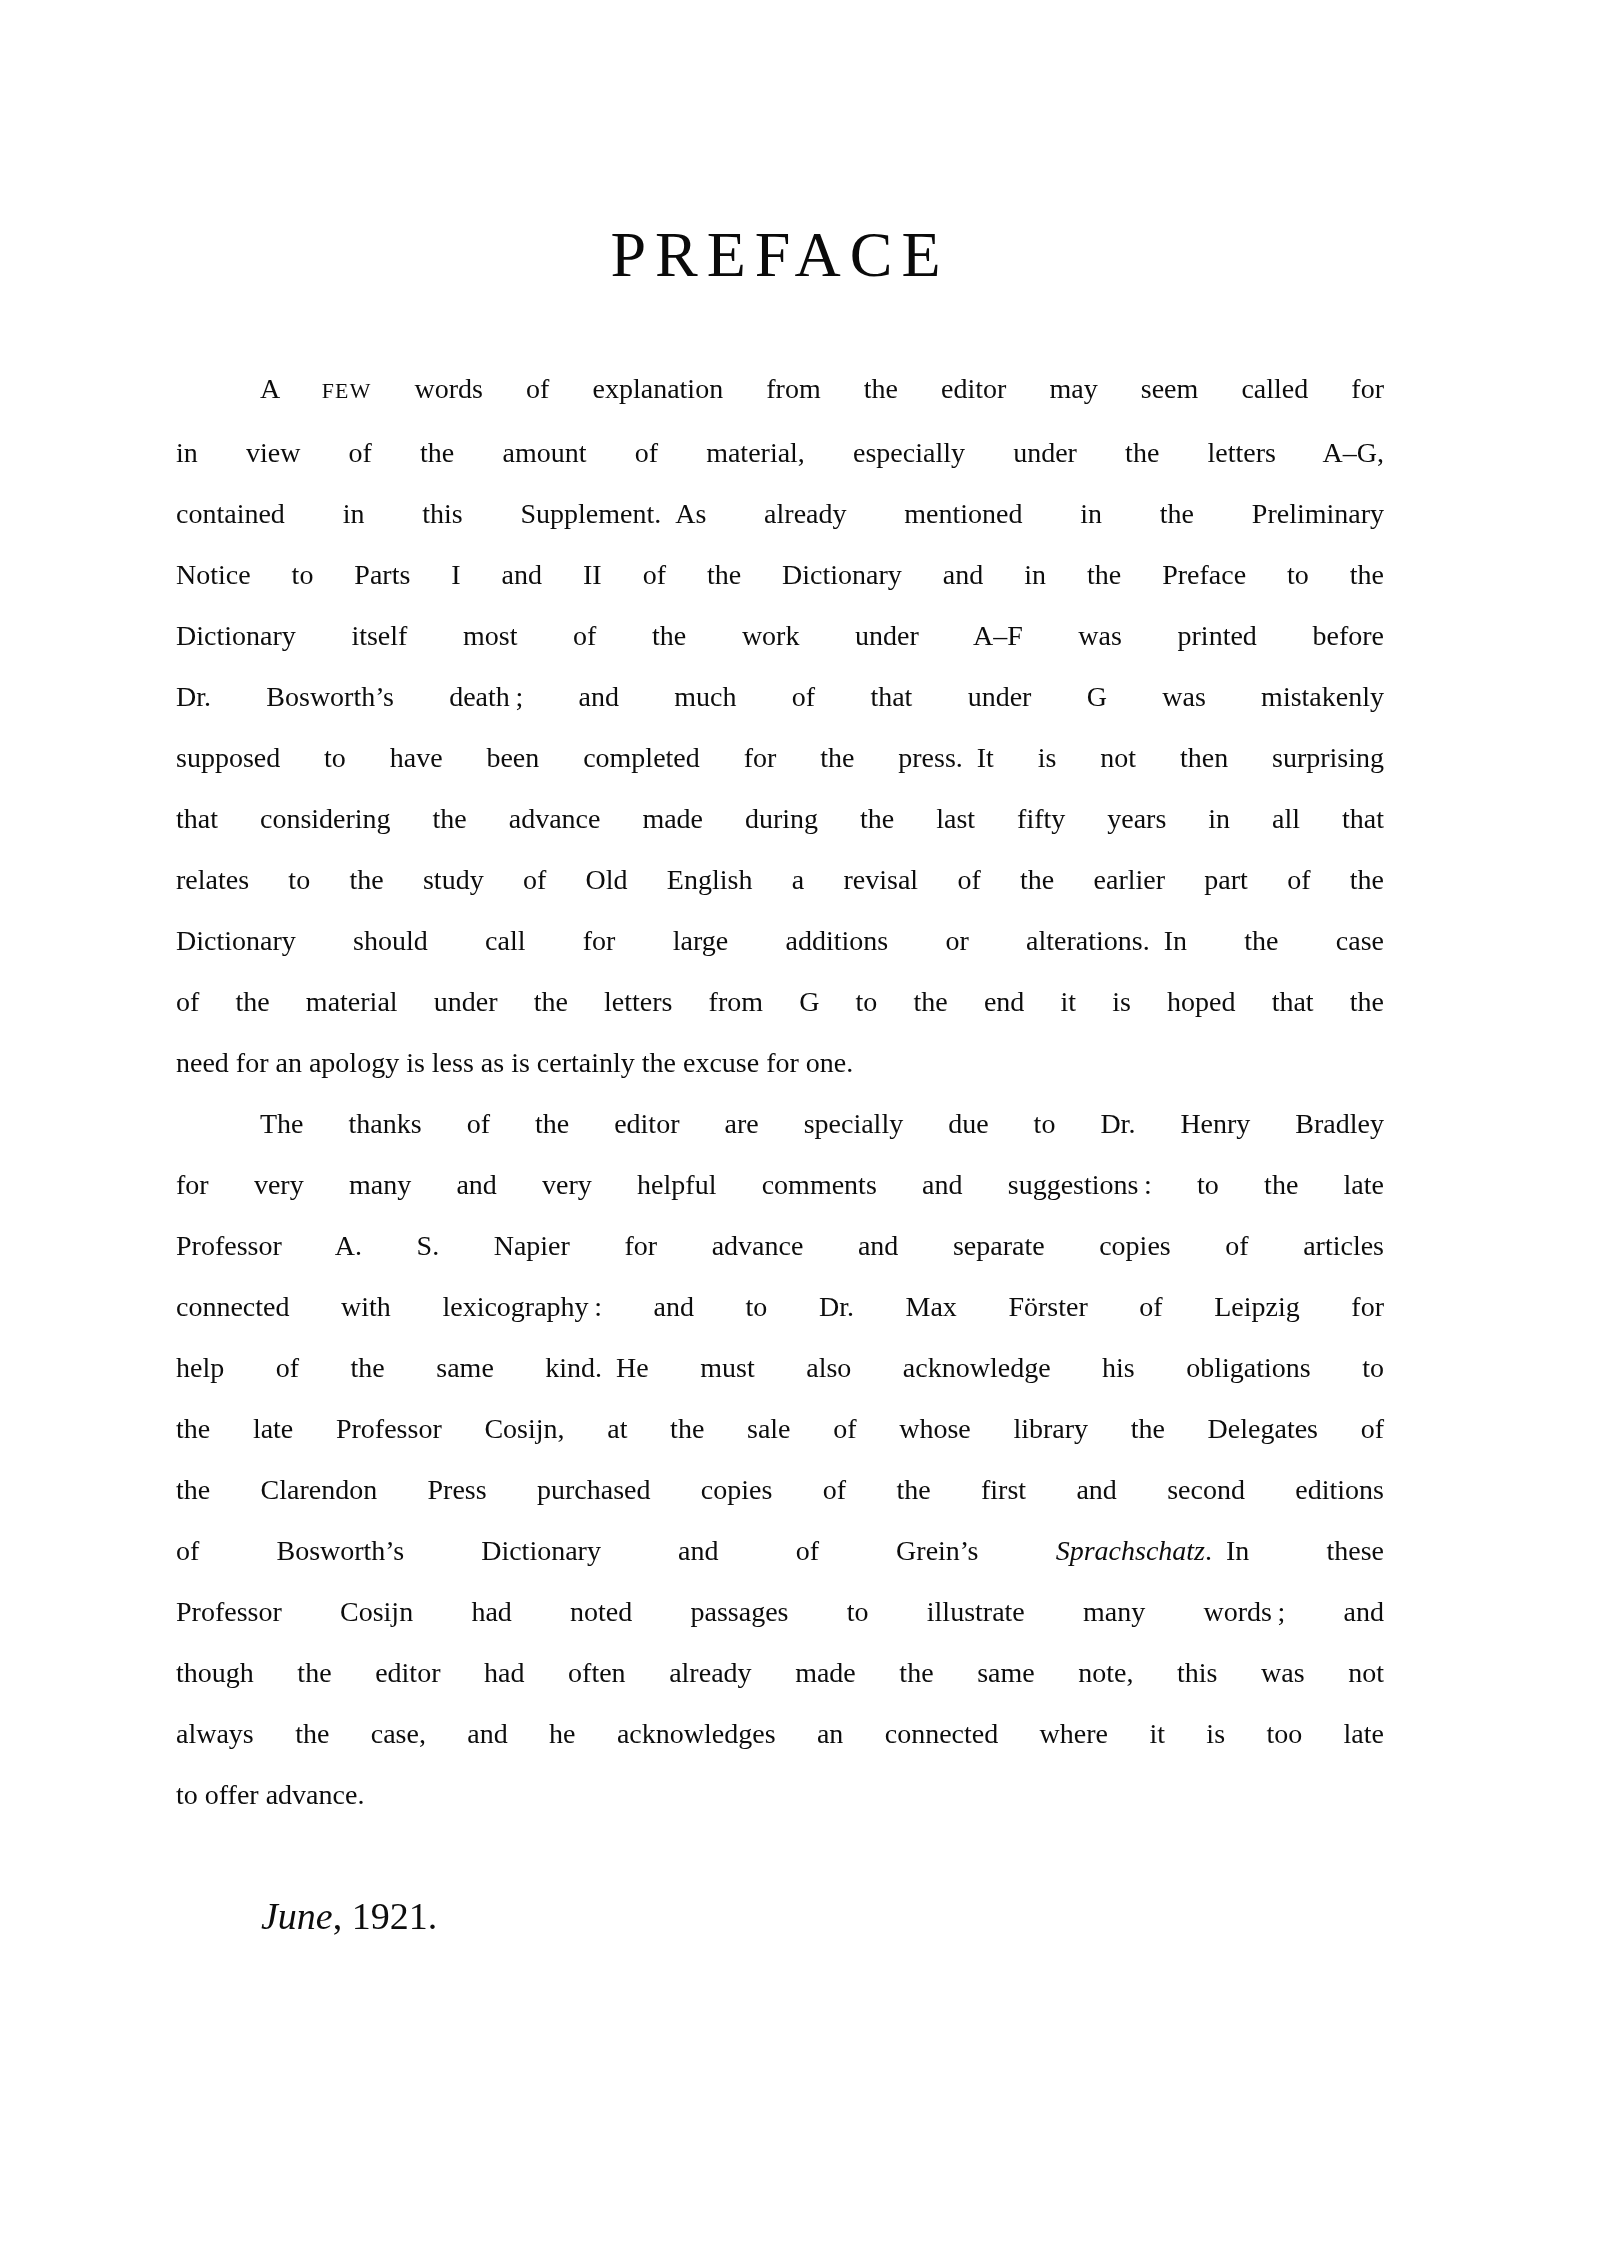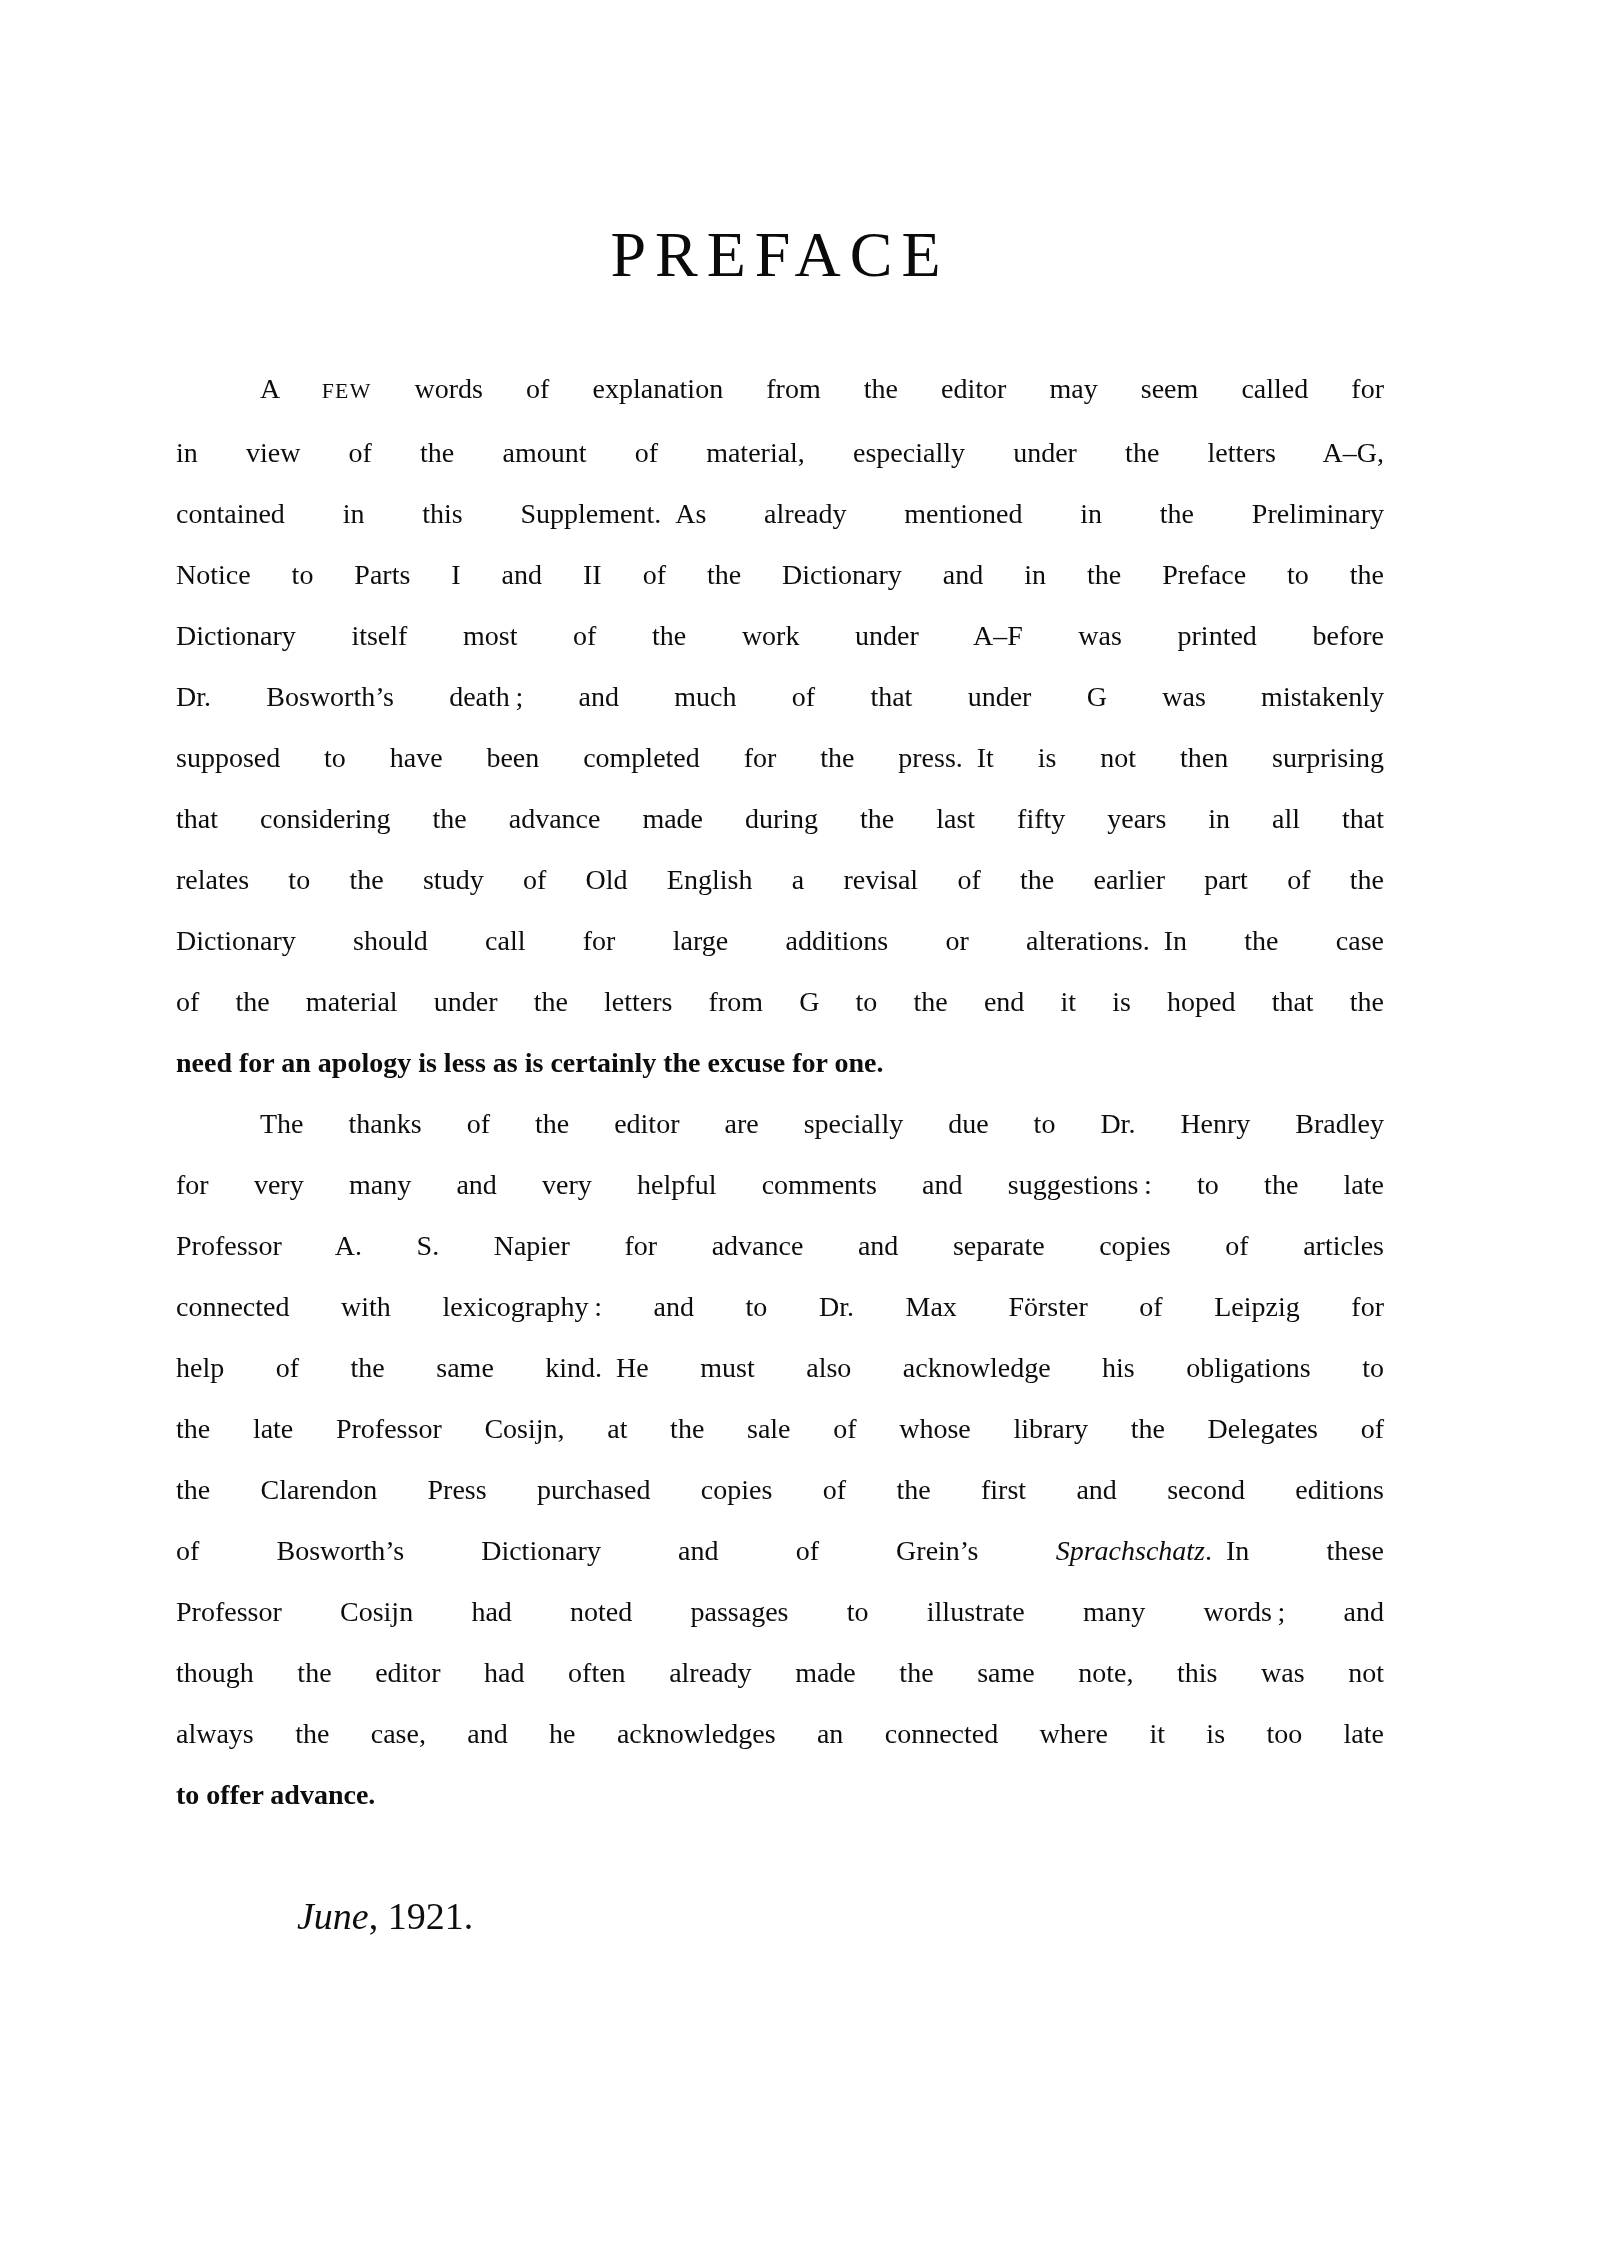--- a/index.html
+++ b/index.html
@@ -44,37 +44,35 @@
   }
   .paragraph { margin: 0; }
   .line {
     text-align: justify;
     text-align-last: justify;
     text-justify: inter-word;
   }
   .line.last {
     text-align: left;
     text-align-last: left;
-    font-weight: bold;
   }
   .line.indent { text-indent: 84px; }
   .seg-normal { font-style: normal; }
   .seg-smallcaps {
     font-size: 0.78em;
     letter-spacing: 1.2px;
   }
   .seg-italic { font-style: italic; }
   .dateline {
     position: absolute;
     left: 261px;
     top: 1886px;
     font-size: 38px;
     line-height: 61px;
     color: #0d0d0d;
-    margin-left: 36px;
   }
 </style>
 </head>
 <body>
 
 <div class="page">
   <h1 class="title">PREFACE</h1>
 
   <div class="text-block" id="text-block">
       <div class="paragraph">

